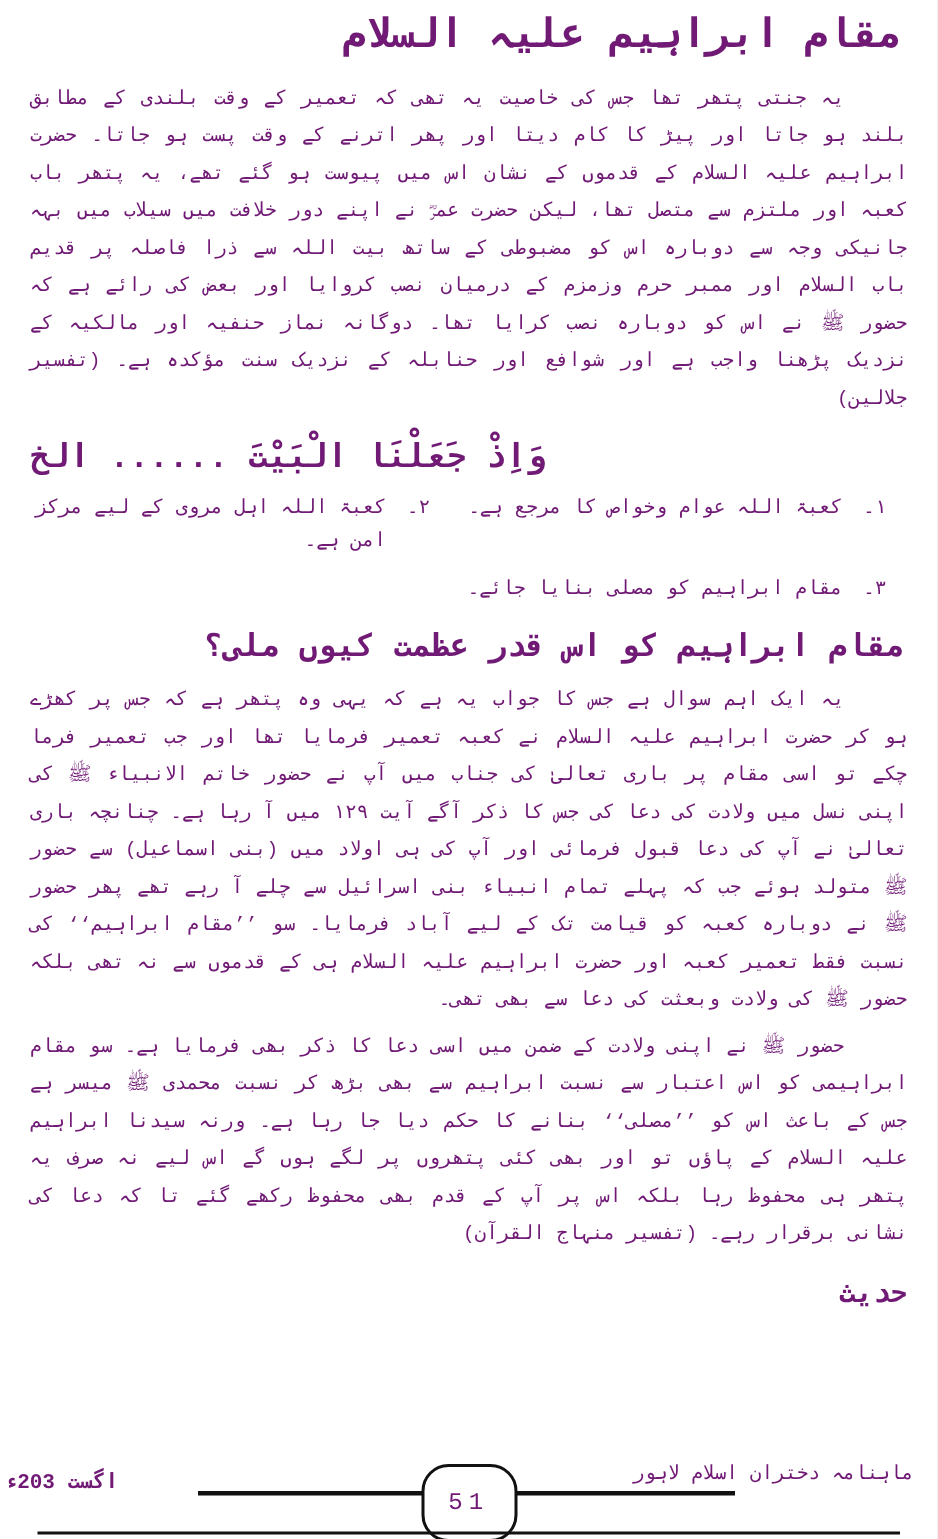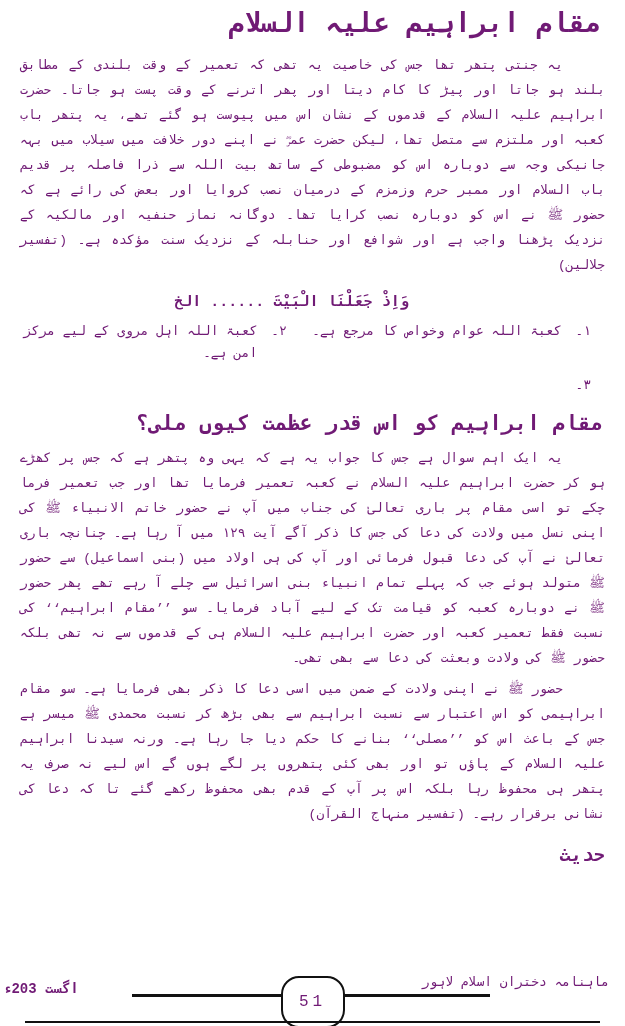--- a/index.html
+++ b/index.html
@@ -21,22 +21,22 @@
     margin:2px 4px 10px 0;
     line-height:1.3;
   }
   .para{
     font-size:13px;line-height:25px;
     text-align:justify;
     text-indent:42px;
     margin:0 0 6px 0;
   }
   .verse-heading{
-    font-size:15px;font-weight:bold;
-    text-align:center;
+    font-size:22px;font-weight:bold;
+    text-align:left;
     padding-right:42px;
     margin:14px 0 10px 0;
   }
   .points{
     display:grid;
     grid-template-columns:52% 48%;
     row-gap:10px;
     font-size:13px;line-height:22px;
     margin:0 0 6px 0;
   }
@@ -130,20 +130,21 @@
     <div class="point point-1">
       <span class="num">۱۔</span>
       <span>کعبۃ اللہ عوام وخواص کا مرجع ہے۔</span>
     </div>
     <div class="point point-2">
       <span class="num">۲۔</span>
       <span>کعبۃ اللہ اہل مروی کے لیے مرکز امن ہے۔</span>
     </div>
     <div class="point point-3">
       <span class="num">۳۔</span>
+      <span>مقام ابراہیم کو مصلی بنایا جائے۔</span>
     </div>
   </div>
 
   <h2 class="question-heading">مقام ابراہیم کو اس قدر عظمت کیوں ملی؟</h2>
 
   <p class="para">یہ ایک اہم سوال ہے جس کا جواب یہ ہے کہ یہی وہ پتھر ہے کہ جس پر کھڑے ہو کر حضرت ابراہیم علیہ السلام نے کعبہ تعمیر فرمایا تھا اور جب تعمیر فرما چکے تو اسی مقام پر باری تعالیٰ کی جناب میں آپ نے حضور خاتم الانبیاء ﷺ کی اپنی نسل میں ولادت کی دعا کی جس کا ذکر آگے آیت ۱۲۹ میں آ رہا ہے۔ چنانچہ باری تعالیٰ نے آپ کی دعا قبول فرمائی اور آپ کی ہی اولاد میں (بنی اسماعیل) سے حضور ﷺ متولد ہوئے جب کہ پہلے تمام انبیاء بنی اسرائیل سے چلے آ رہے تھے پھر حضور ﷺ نے دوبارہ کعبہ کو قیامت تک کے لیے آباد فرمایا۔ سو ’’مقام ابراہیم‘‘ کی نسبت فقط تعمیر کعبہ اور حضرت ابراہیم علیہ السلام ہی کے قدموں سے نہ تھی بلکہ حضور ﷺ کی ولادت وبعثت کی دعا سے بھی تھی۔</p>
 
   <p class="para">حضور ﷺ نے اپنی ولادت کے ضمن میں اسی دعا کا ذکر بھی فرمایا ہے۔ سو مقام ابراہیمی کو اس اعتبار سے نسبت ابراہیم سے بھی بڑھ کر نسبت محمدی ﷺ میسر ہے جس کے باعث اس کو ’’مصلی‘‘ بنانے کا حکم دیا جا رہا ہے۔ ورنہ سیدنا ابراہیم علیہ السلام کے پاؤں تو اور بھی کئی پتھروں پر لگے ہوں گے اس لیے نہ صرف یہ پتھر ہی محفوظ رہا بلکہ اس پر آپ کے قدم بھی محفوظ رکھے گئے تا کہ دعا کی نشانی برقرار رہے۔ (تفسیر منہاج القرآن)</p>
 
   <h2 class="hadith-heading">حدیث</h2>

